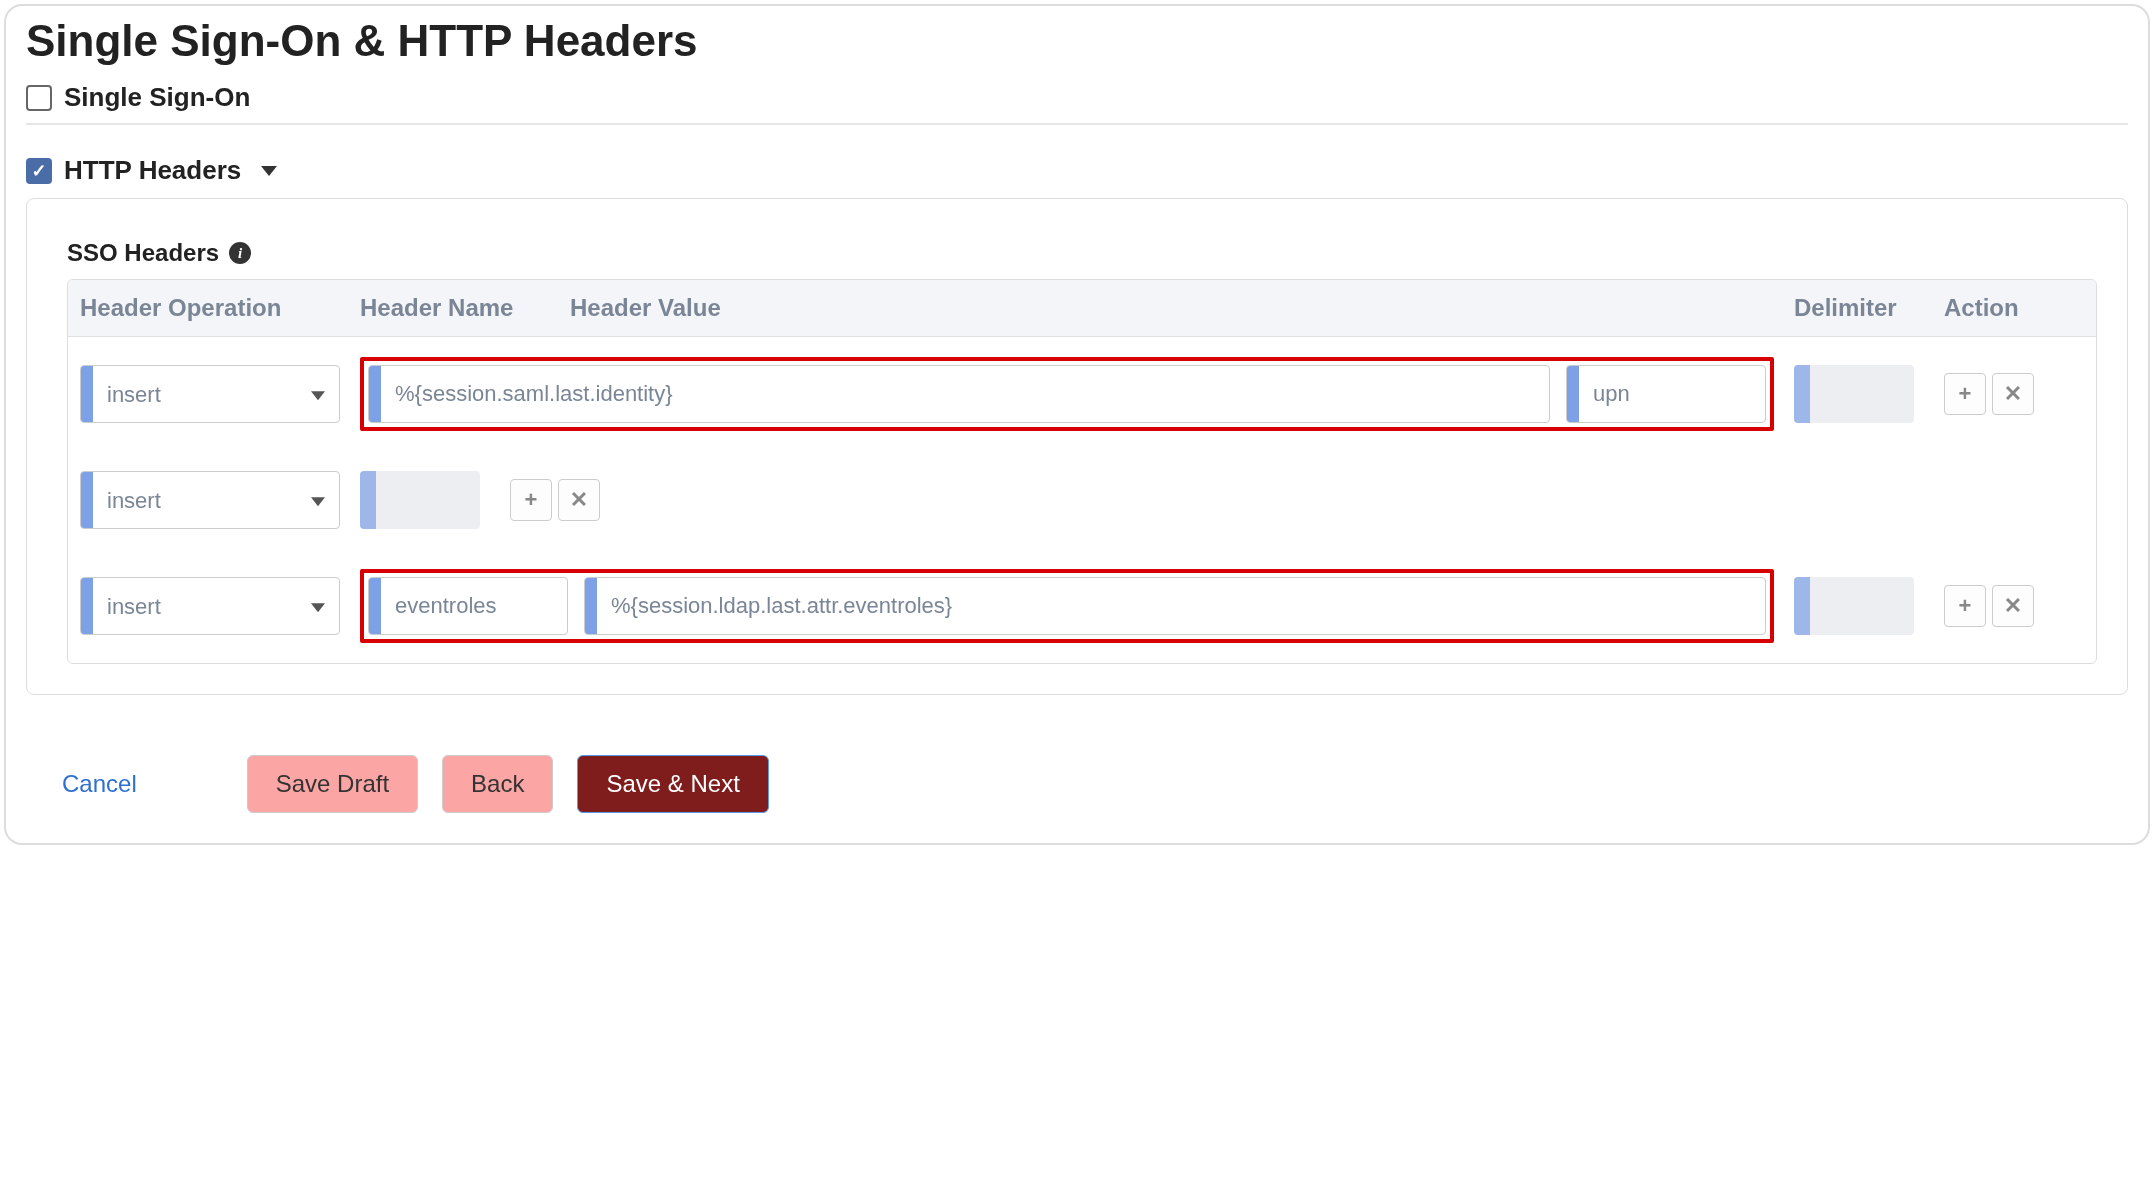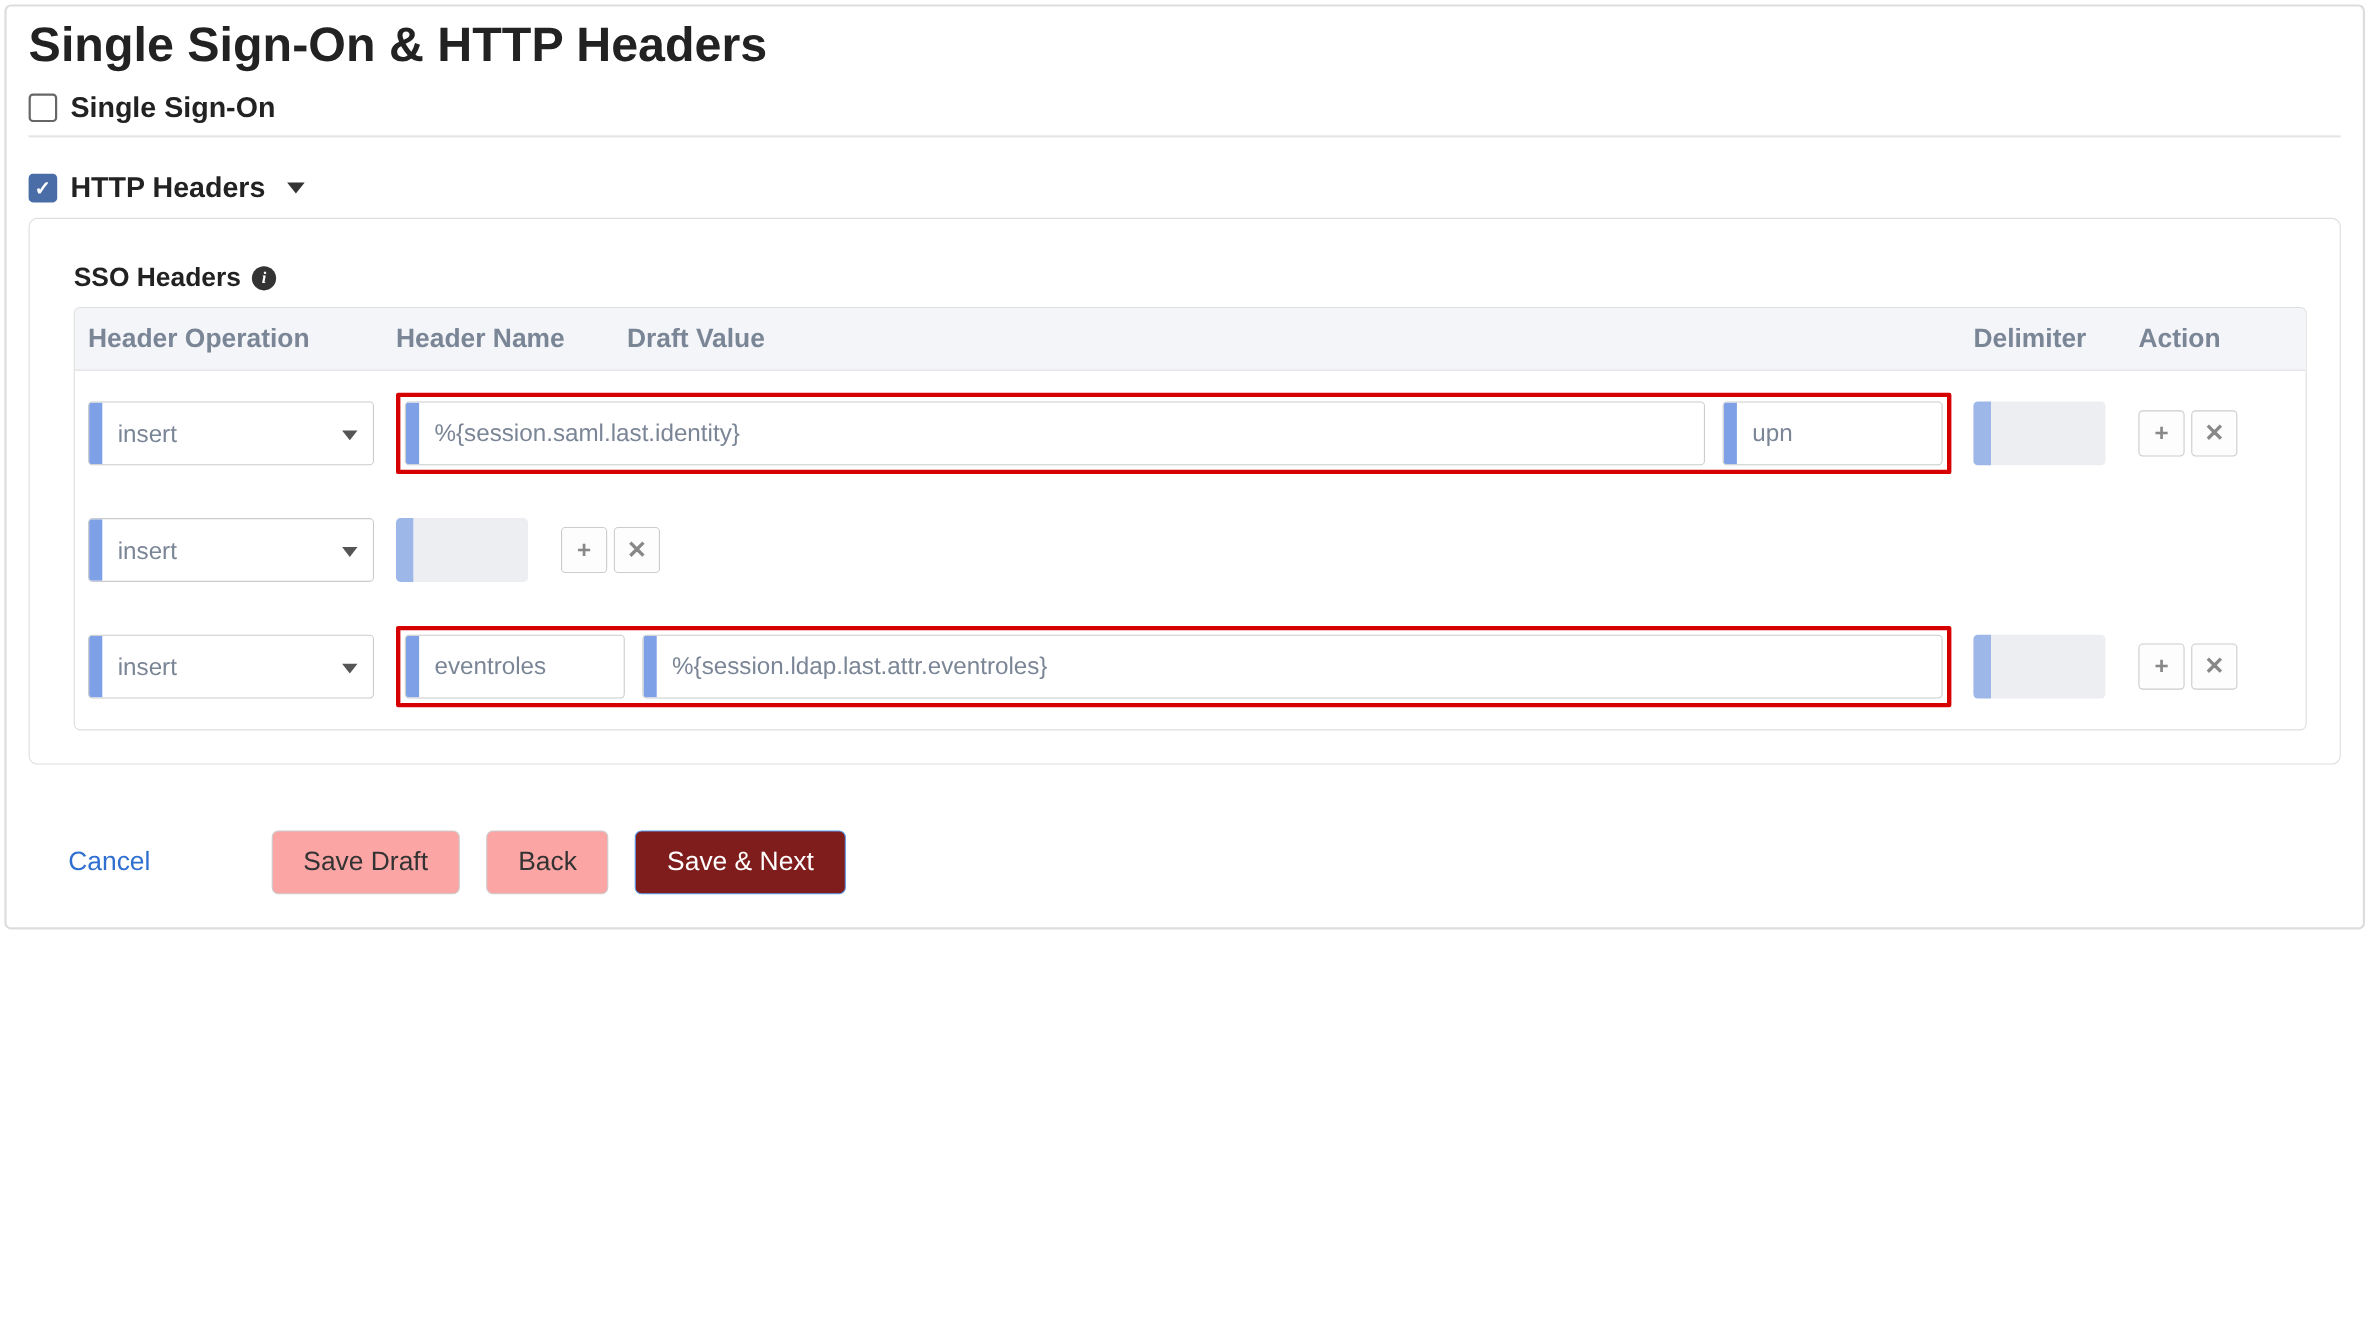--- a/index.html
+++ b/index.html
@@ -4,21 +4,21 @@
 <style>
   * { box-sizing: border-box; }
   body {
     margin: 0;
     font-family: "Helvetica Neue", Helvetica, Arial, sans-serif;
     background: #fff;
     color: #333;
   }
   .page {
     border: 2px solid #ddd;
-    border-radius: 6px;
+    border-radius: 18px;
     padding: 0 20px 30px 20px;
     margin: 4px;
   }
   h1.page-title {
     font-size: 44px;
     font-weight: 700;
     margin: 10px 0 16px 0;
     color: #222;
   }
   .section-row {
@@ -267,21 +267,21 @@
     <div class="sub-heading">
       <span>SSO Headers</span>
       <span class="info-icon">i</span>
     </div>
 
     <div class="headers-table">
 
       <div class="thead">
         <div class="th col-op">Header Operation</div>
         <div class="th col-name">Header Name</div>
-        <div class="th col-val">Draft Value</div>
+        <div class="th col-val">Header Value</div>
         <div class="th col-delim">Delimiter</div>
         <div class="th col-act">Action</div>
       </div>
 
       <div class="tbody-row">
         <div class="op-cell">
           <div class="field-wrap select-container">
             <span class="blue-handle"></span>
             <select>
               <option>insert</option>

